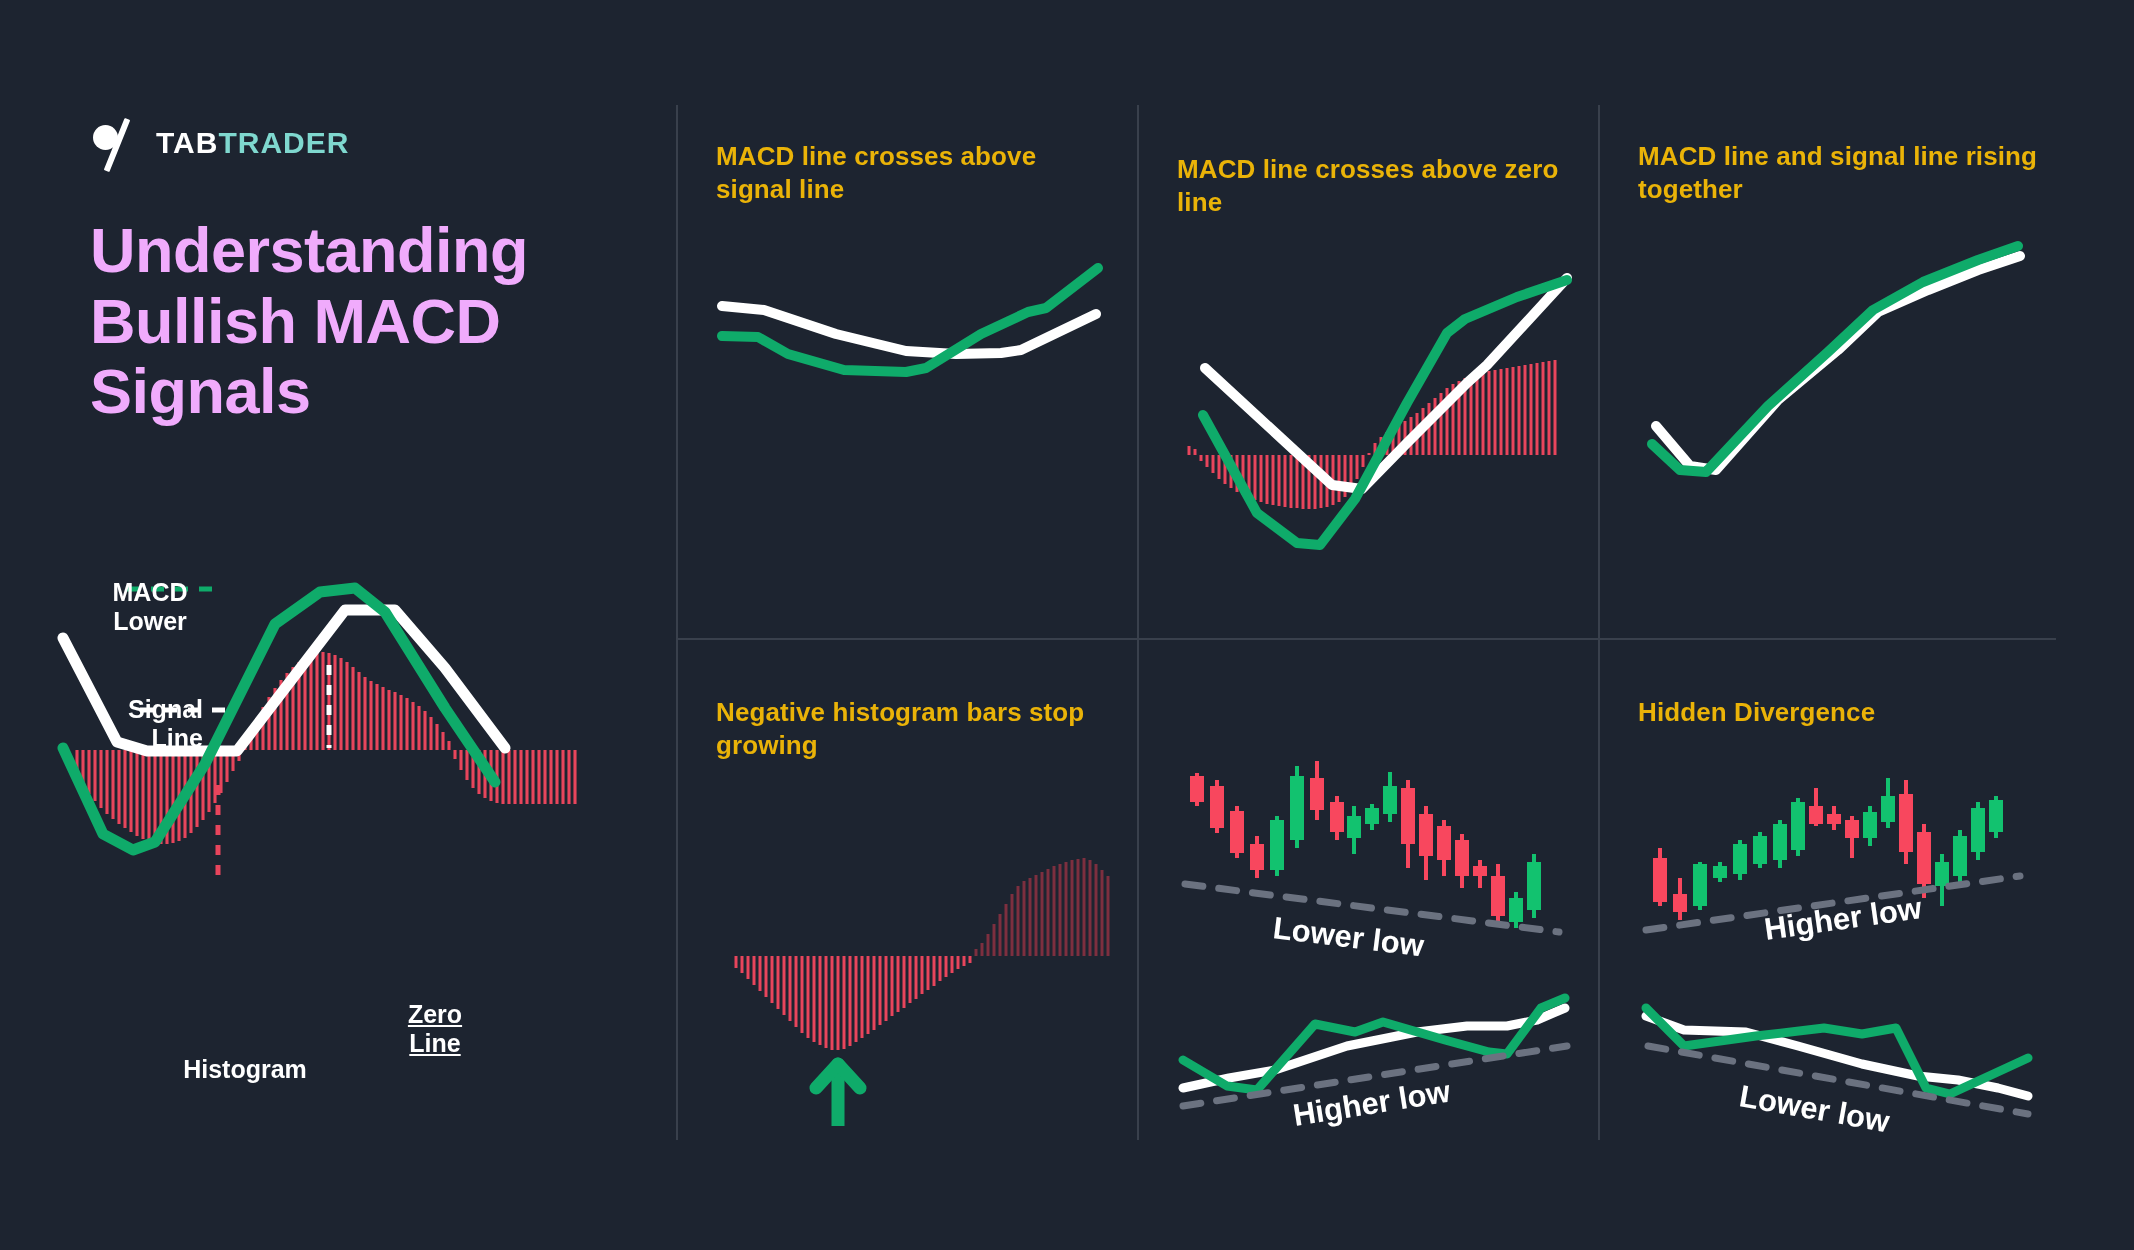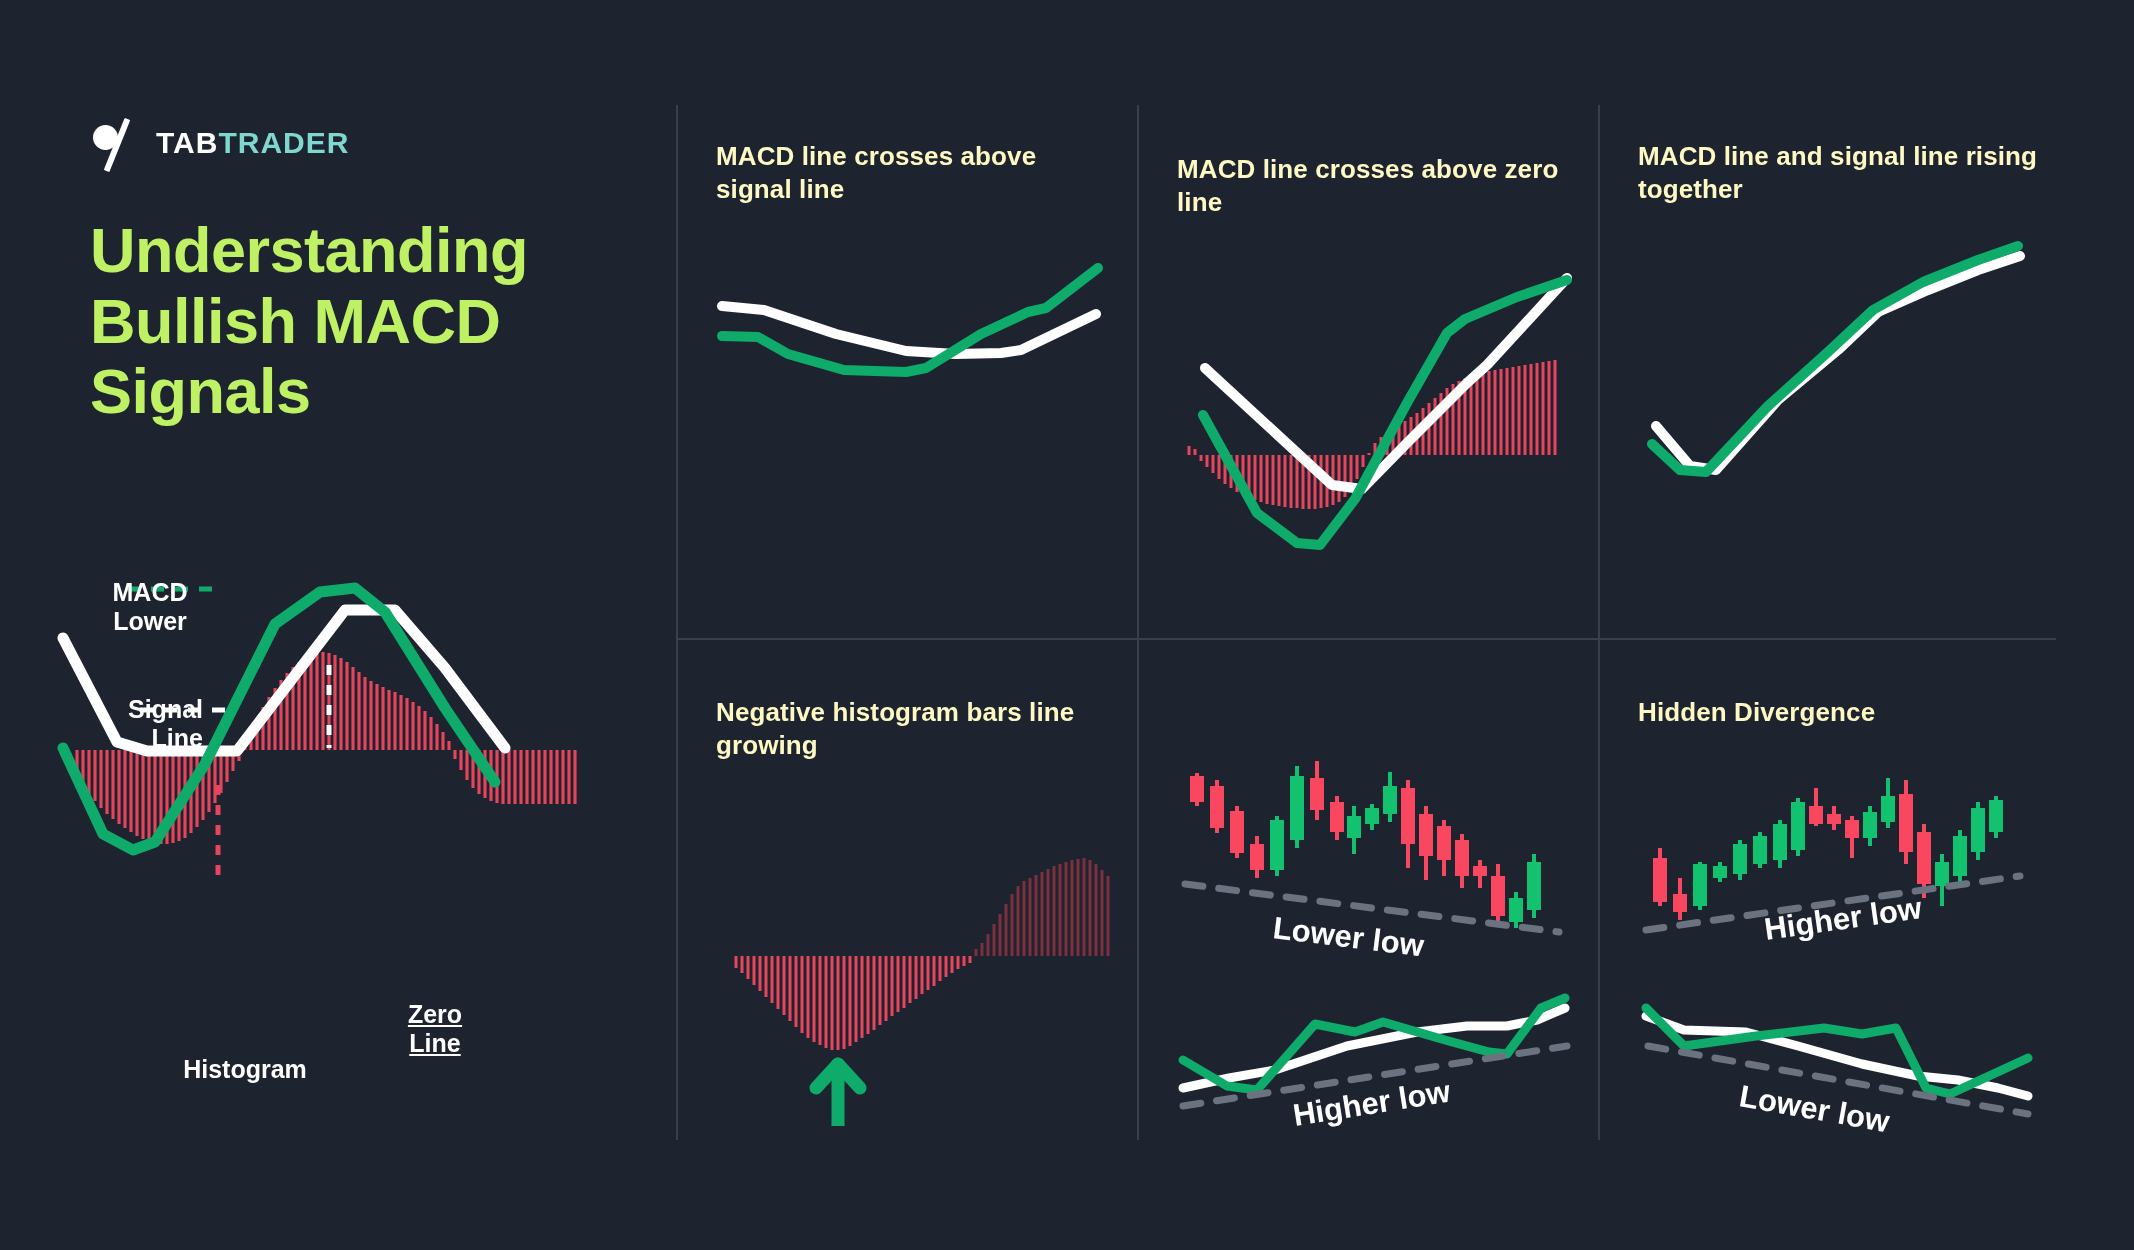--- a/index.html
+++ b/index.html
@@ -18,39 +18,39 @@
   .logo-mark{position:relative;width:64px;height:56px;}
   .logo-dot{position:absolute;left:3px;top:10px;width:25px;height:25px;border-radius:50%;background:#ffffff;}
   .logo-slash{position:absolute;left:24px;top:2px;width:6px;height:56px;background:#ffffff;transform:rotate(22deg);transform-origin:50% 50%;border-radius:1px;}
   .logo-text{font-size:30px;font-weight:bold;letter-spacing:1.0px;line-height:1;margin-left:2px;}
   .logo-text .tab{color:#ffffff;}
   .logo-text .trader{color:#7fd8cf;}
 
   .headline{
     position:absolute;left:90px;top:215px;width:540px;
     font-size:63px;font-weight:bold;line-height:1.12;
-    letter-spacing:-0.5px;color:#bef264;
+    letter-spacing:-0.5px;color:#f0abfc;
   }
 
   .main-chart{position:absolute;left:55px;top:520px;width:620px;height:440px;}
 
   .lbl{position:absolute;font-size:25px;font-weight:bold;line-height:1.15;color:#ffffff;text-align:center;}
   .lbl-macd{left:95px;top:578px;width:110px;}
   .lbl-signal{left:83px;top:695px;width:120px;text-align:right;}
   .lbl-hist{left:160px;top:1055px;width:170px;}
   .lbl-zero{left:380px;top:1000px;width:110px;text-decoration:underline;}
 
   
   .v-rule{position:absolute;width:2px;background:#39404c;}
   .h-rule{position:absolute;height:2px;background:#39404c;}
 
   
   .panel{position:absolute;}
   .panel-title{
-    font-size:26px;font-weight:bold;line-height:1.28;color:#fef9c3;
+    font-size:26px;font-weight:bold;line-height:1.28;color:#eab308;
     letter-spacing:0.1px;
   }
   .panel-canvas{position:absolute;left:0;}
 </style>
 </head>
 <body>
 
 <div class="page">
 
   <div class="left-col">
@@ -267,21 +267,21 @@
 
   <div class="panel" style="left:1638px;top:140px;width:400px;height:480px;">
     <div class="panel-title">MACD line and signal line rising together</div>
     <svg class="panel-canvas" style="top:90px;width:400px;height:300px;" viewBox="0 0 400 300" preserveAspectRatio="none">
       <path fill="none" stroke="#ffffff" stroke-width="10" stroke-linejoin="round" stroke-linecap="round" d="M 18 196 L 52 236 L 78 240 L 140 170 L 200 120 L 240 82 L 290 60 L 340 40 L 382 26"></path>
       <path fill="none" stroke="#0fab6a" stroke-width="10" stroke-linejoin="round" stroke-linecap="round" d="M 14 214 L 42 240 L 68 242 L 130 176 L 190 122 L 235 80 L 285 52 L 340 30 L 380 16"></path>
     </svg>
   </div>
 
   <div class="panel" style="left:716px;top:696px;width:400px;height:450px;">
-    <div class="panel-title">Negative histogram bars line growing</div>
+    <div class="panel-title">Negative histogram bars stop growing</div>
     <svg class="panel-canvas" style="top:100px;width:400px;height:330px;" viewBox="0 0 400 330" preserveAspectRatio="none">
 
       <g stroke="#e8455c" stroke-width="3">
         <line x1="20" y1="160" x2="20" y2="172"></line>
           <line x1="26" y1="160" x2="26" y2="177"></line>
         <line x1="32" y1="160" x2="32" y2="183"></line>
           <line x1="38" y1="160" x2="38" y2="189"></line>
         <line x1="44" y1="160" x2="44" y2="195"></line>
           <line x1="50" y1="160" x2="50" y2="201"></line>
         <line x1="56" y1="160" x2="56" y2="207"></line>

